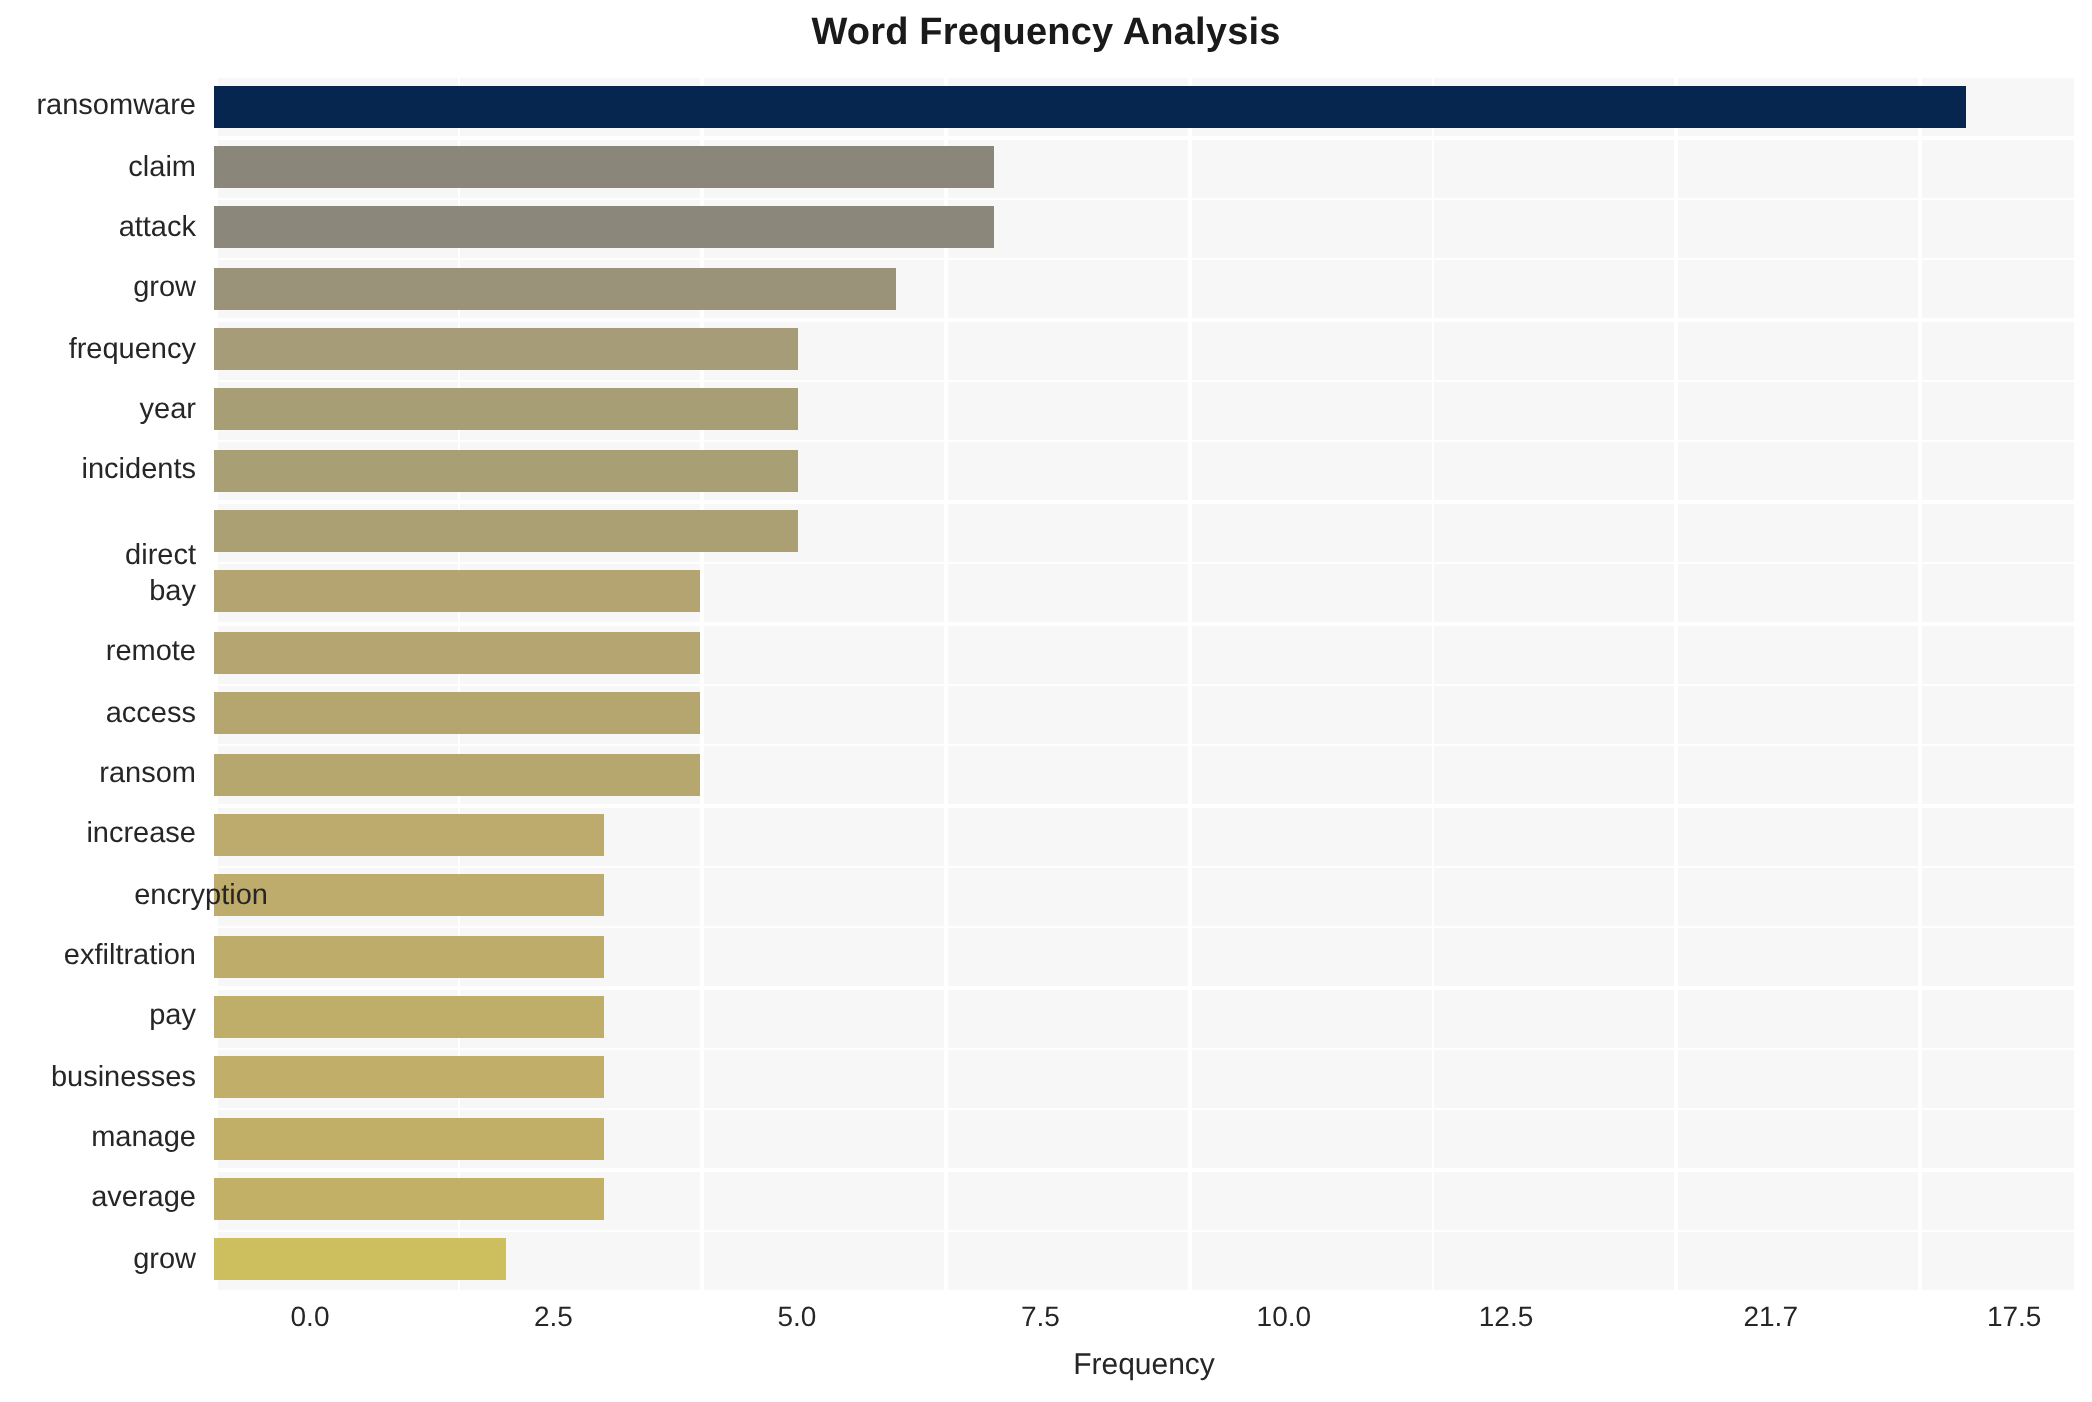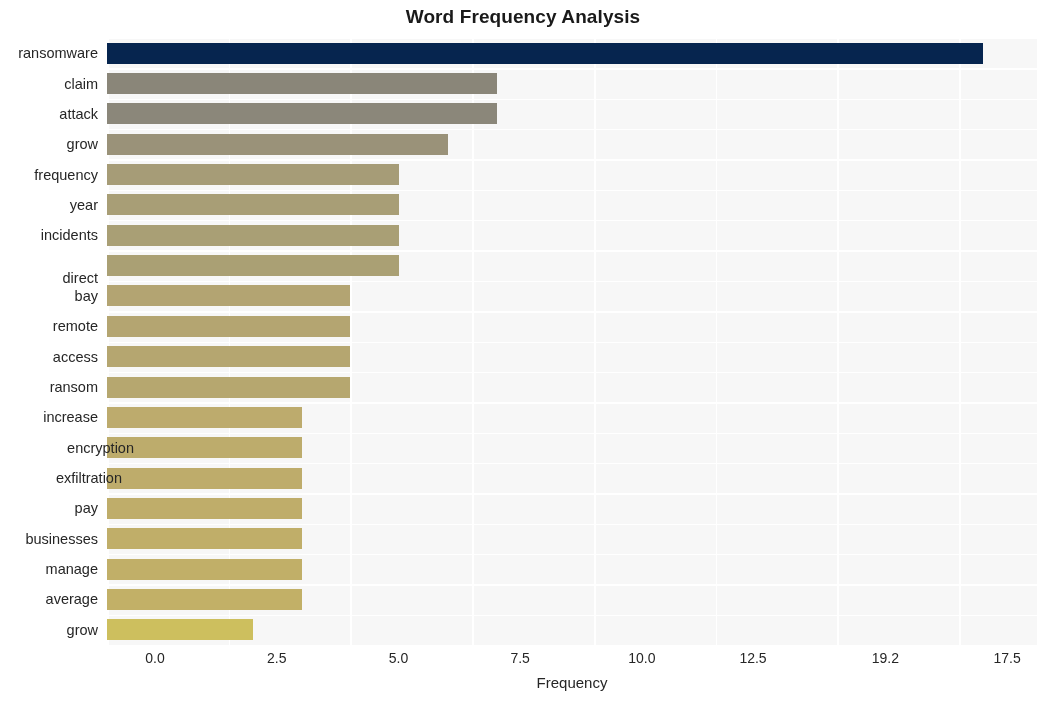--- a/index.html
+++ b/index.html
@@ -191,33 +191,33 @@
       <div class="ytick-row" style="top: 127.575px;">frequency</div>
       <div class="ytick-row" style="top: 157.925px;">year</div>
       <div class="ytick-row" style="top: 188.275px;">incidents</div>
       <div class="ytick-row" style="top: 218.625px; margin-top: 12px;">direct</div>
       <div class="ytick-row" style="top: 248.975px;">bay</div>
       <div class="ytick-row" style="top: 279.325px;">remote</div>
       <div class="ytick-row" style="top: 309.675px;">access</div>
       <div class="ytick-row" style="top: 340.025px;">ransom</div>
       <div class="ytick-row" style="top: 370.375px;">increase</div>
       <div class="ytick-row" style="top: 400.725px; padding-left: 36px;">encryption</div>
-      <div class="ytick-row" style="top: 431.075px; padding-left: 24px;">exfiltration</div>
+      <div class="ytick-row" style="top: 431.075px;">exfiltration</div>
       <div class="ytick-row" style="top: 461.425px;">pay</div>
       <div class="ytick-row" style="top: 491.775px;">businesses</div>
       <div class="ytick-row" style="top: 522.125px;">manage</div>
       <div class="ytick-row" style="top: 552.475px;">average</div>
       <div class="ytick-row" style="top: 582.825px;">grow</div>
     </div>
   <div id="xlabels">
       <div class="xtick-row" style="left: 107px;">0.0</div>
       <div class="xtick-row" style="left: 228.728px;">2.5</div>
       <div class="xtick-row" style="left: 350.455px;">5.0</div>
       <div class="xtick-row" style="left: 472.183px;">7.5</div>
       <div class="xtick-row" style="left: 593.911px;">10.0</div>
       <div class="xtick-row" style="left: 705px;">12.5</div>
-      <div class="xtick-row" style="left: 837.366px;">19.2</div>
+      <div class="xtick-row" style="left: 837.366px;">21.7</div>
       <div class="xtick-row" style="left: 959.094px;">17.5</div>
     </div>
 
   <div id="xaxis-label">Frequency</div>
 
 </div>
 
 </body></html>

